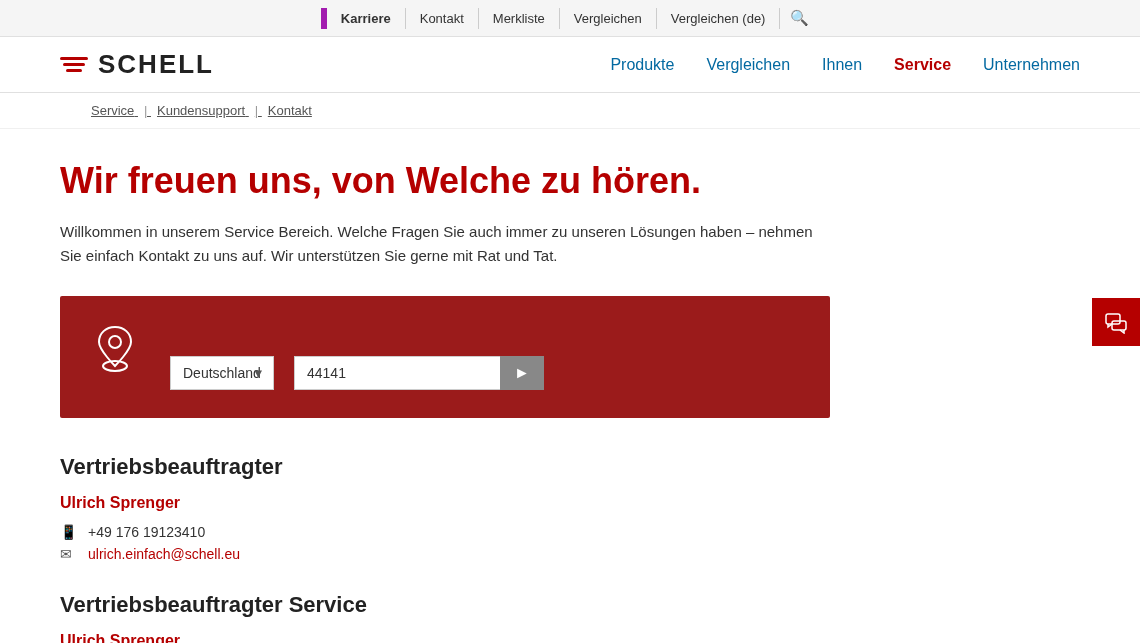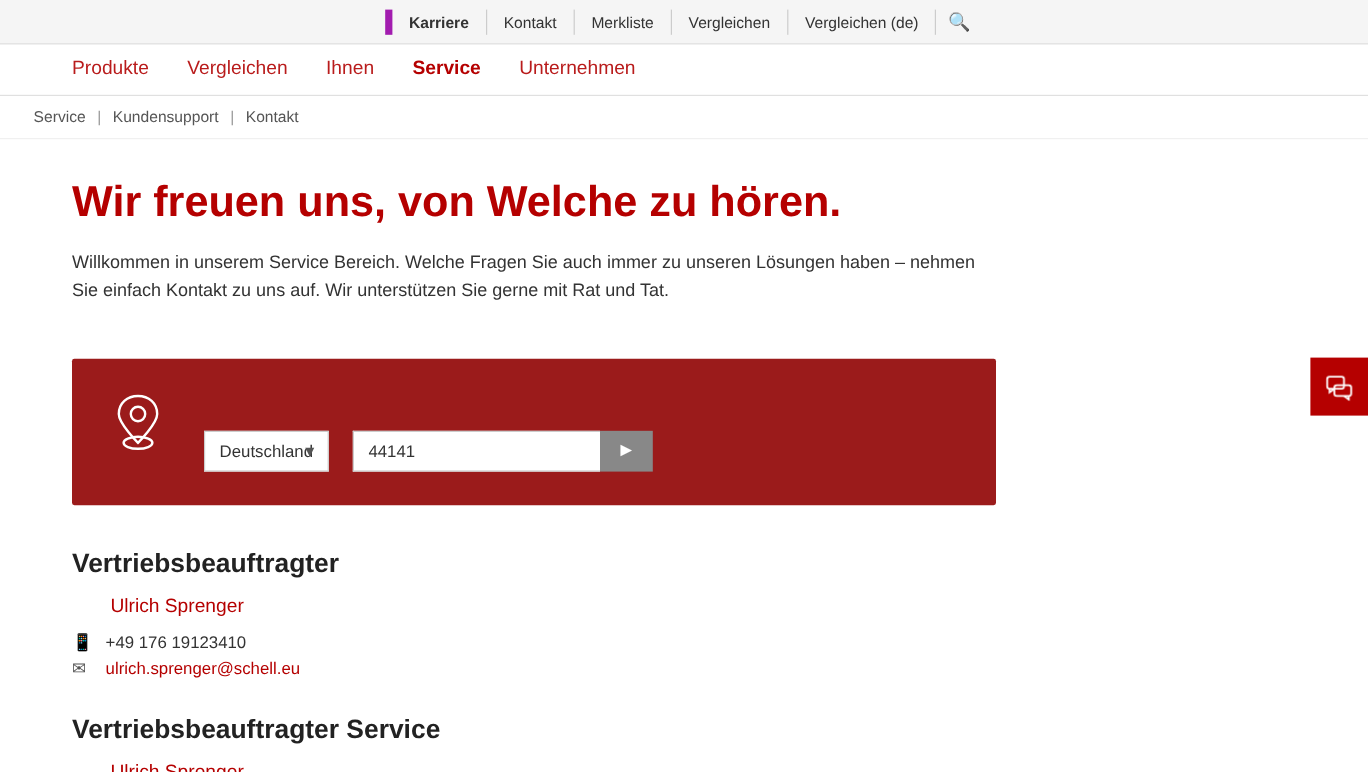--- a/index.html
+++ b/index.html
@@ -65,35 +65,36 @@
       color: #222;
       letter-spacing: 2px;
     }
     .main-nav {
       display: flex;
       align-items: center;
       gap: 32px;
     }
     .main-nav a {
       text-decoration: none;
-      color: #b91c1c;
+      color: #0369a1;
       font-size: 16px;
     }
     .main-nav a.active {
       color: #b50000;
       font-weight: bold;
     }
 
     
     .breadcrumb {
-      padding: 10px 28px;
+      padding: 10px 91px;
       font-size: 13px;
       color: #555;
       background: #fff;
       border-bottom: 1px solid #f0f0f0;
+      text-decoration: underline;
     }
     .breadcrumb a { color: #555; text-decoration: none; }
     .breadcrumb span { margin: 0 6px; color: #999; }
 
     
     .page-content {
       padding: 30px 60px;
       max-width: 1140px;
     }
 
@@ -103,21 +104,21 @@
       color: #b50000;
       margin-bottom: 18px;
       line-height: 1.2;
     }
 
     .page-description {
       font-size: 15px;
       color: #333;
       line-height: 1.6;
       max-width: 760px;
-      margin-bottom: 44px;
+      margin-bottom: 28px;
     }
 
     
     .finder-box {
       background: #9b1b1b;
       border-radius: 2px;
       padding: 28px 30px;
       display: flex;
       align-items: center;
       gap: 30px;
@@ -192,24 +193,23 @@
 
     
     .section-title {
       font-size: 22px;
       font-weight: bold;
       color: #222;
       margin-bottom: 14px;
     }
     .person-name {
       font-size: 16px;
-      font-weight: normal;
+      font-weight: bold;
       color: #b50000;
       margin-bottom: 12px;
-      margin-left: 32px;
     }
     .contact-info {
       display: flex;
       flex-direction: column;
       gap: 6px;
       margin-bottom: 30px;
     }
     .contact-row {
       display: flex;
       align-items: center;
@@ -256,20 +256,28 @@
 <div class="utility-bar">
   <a href="#">Karriere</a>
   <a href="#">Kontakt</a>
   <a href="#">Merkliste</a>
   <a href="#">Vergleichen</a>
   <a href="#">Vergleichen (de)</a>
   <button class="search-icon-btn" title="Suche">🔍</button>
 </div>
 
 <header class="main-header">
+  <div class="logo-area">
+    <div class="logo-icon">
+      <div class="bar bar1"></div>
+      <div class="bar bar2"></div>
+      <div class="bar bar3"></div>
+    </div>
+    <span class="logo-text">SCHELL</span>
+  </div>
   <nav class="main-nav">
     <a href="#">Produkte</a>
     <a href="#">Vergleichen</a>
     <a href="#">Ihnen</a>
     <a href="#" class="active">Service</a>
     <a href="#">Unternehmen</a>
   </nav>
 </header>
 
 <div class="breadcrumb">
@@ -311,21 +319,21 @@
   <div class="section-block">
     <div class="section-title">Vertriebsbeauftragter</div>
     <div class="person-name">Ulrich Sprenger</div>
     <div class="contact-info">
       <div class="contact-row">
         <span class="contact-icon">📱</span>
         <span>+49 176 19123410</span>
       </div>
       <div class="contact-row">
         <span class="contact-icon">✉</span>
-        <a href="#">ulrich.sprenger@schell.eu</a>
+        <a href="#">ulrich.einfach@schell.eu</a>
       </div>
     </div>
   </div>
 
   <div class="section-block">
     <div class="section-title">Vertriebsbeauftragter Service</div>
     <div class="person-name">Ulrich Sprenger</div>
   </div>
 
 </div>

